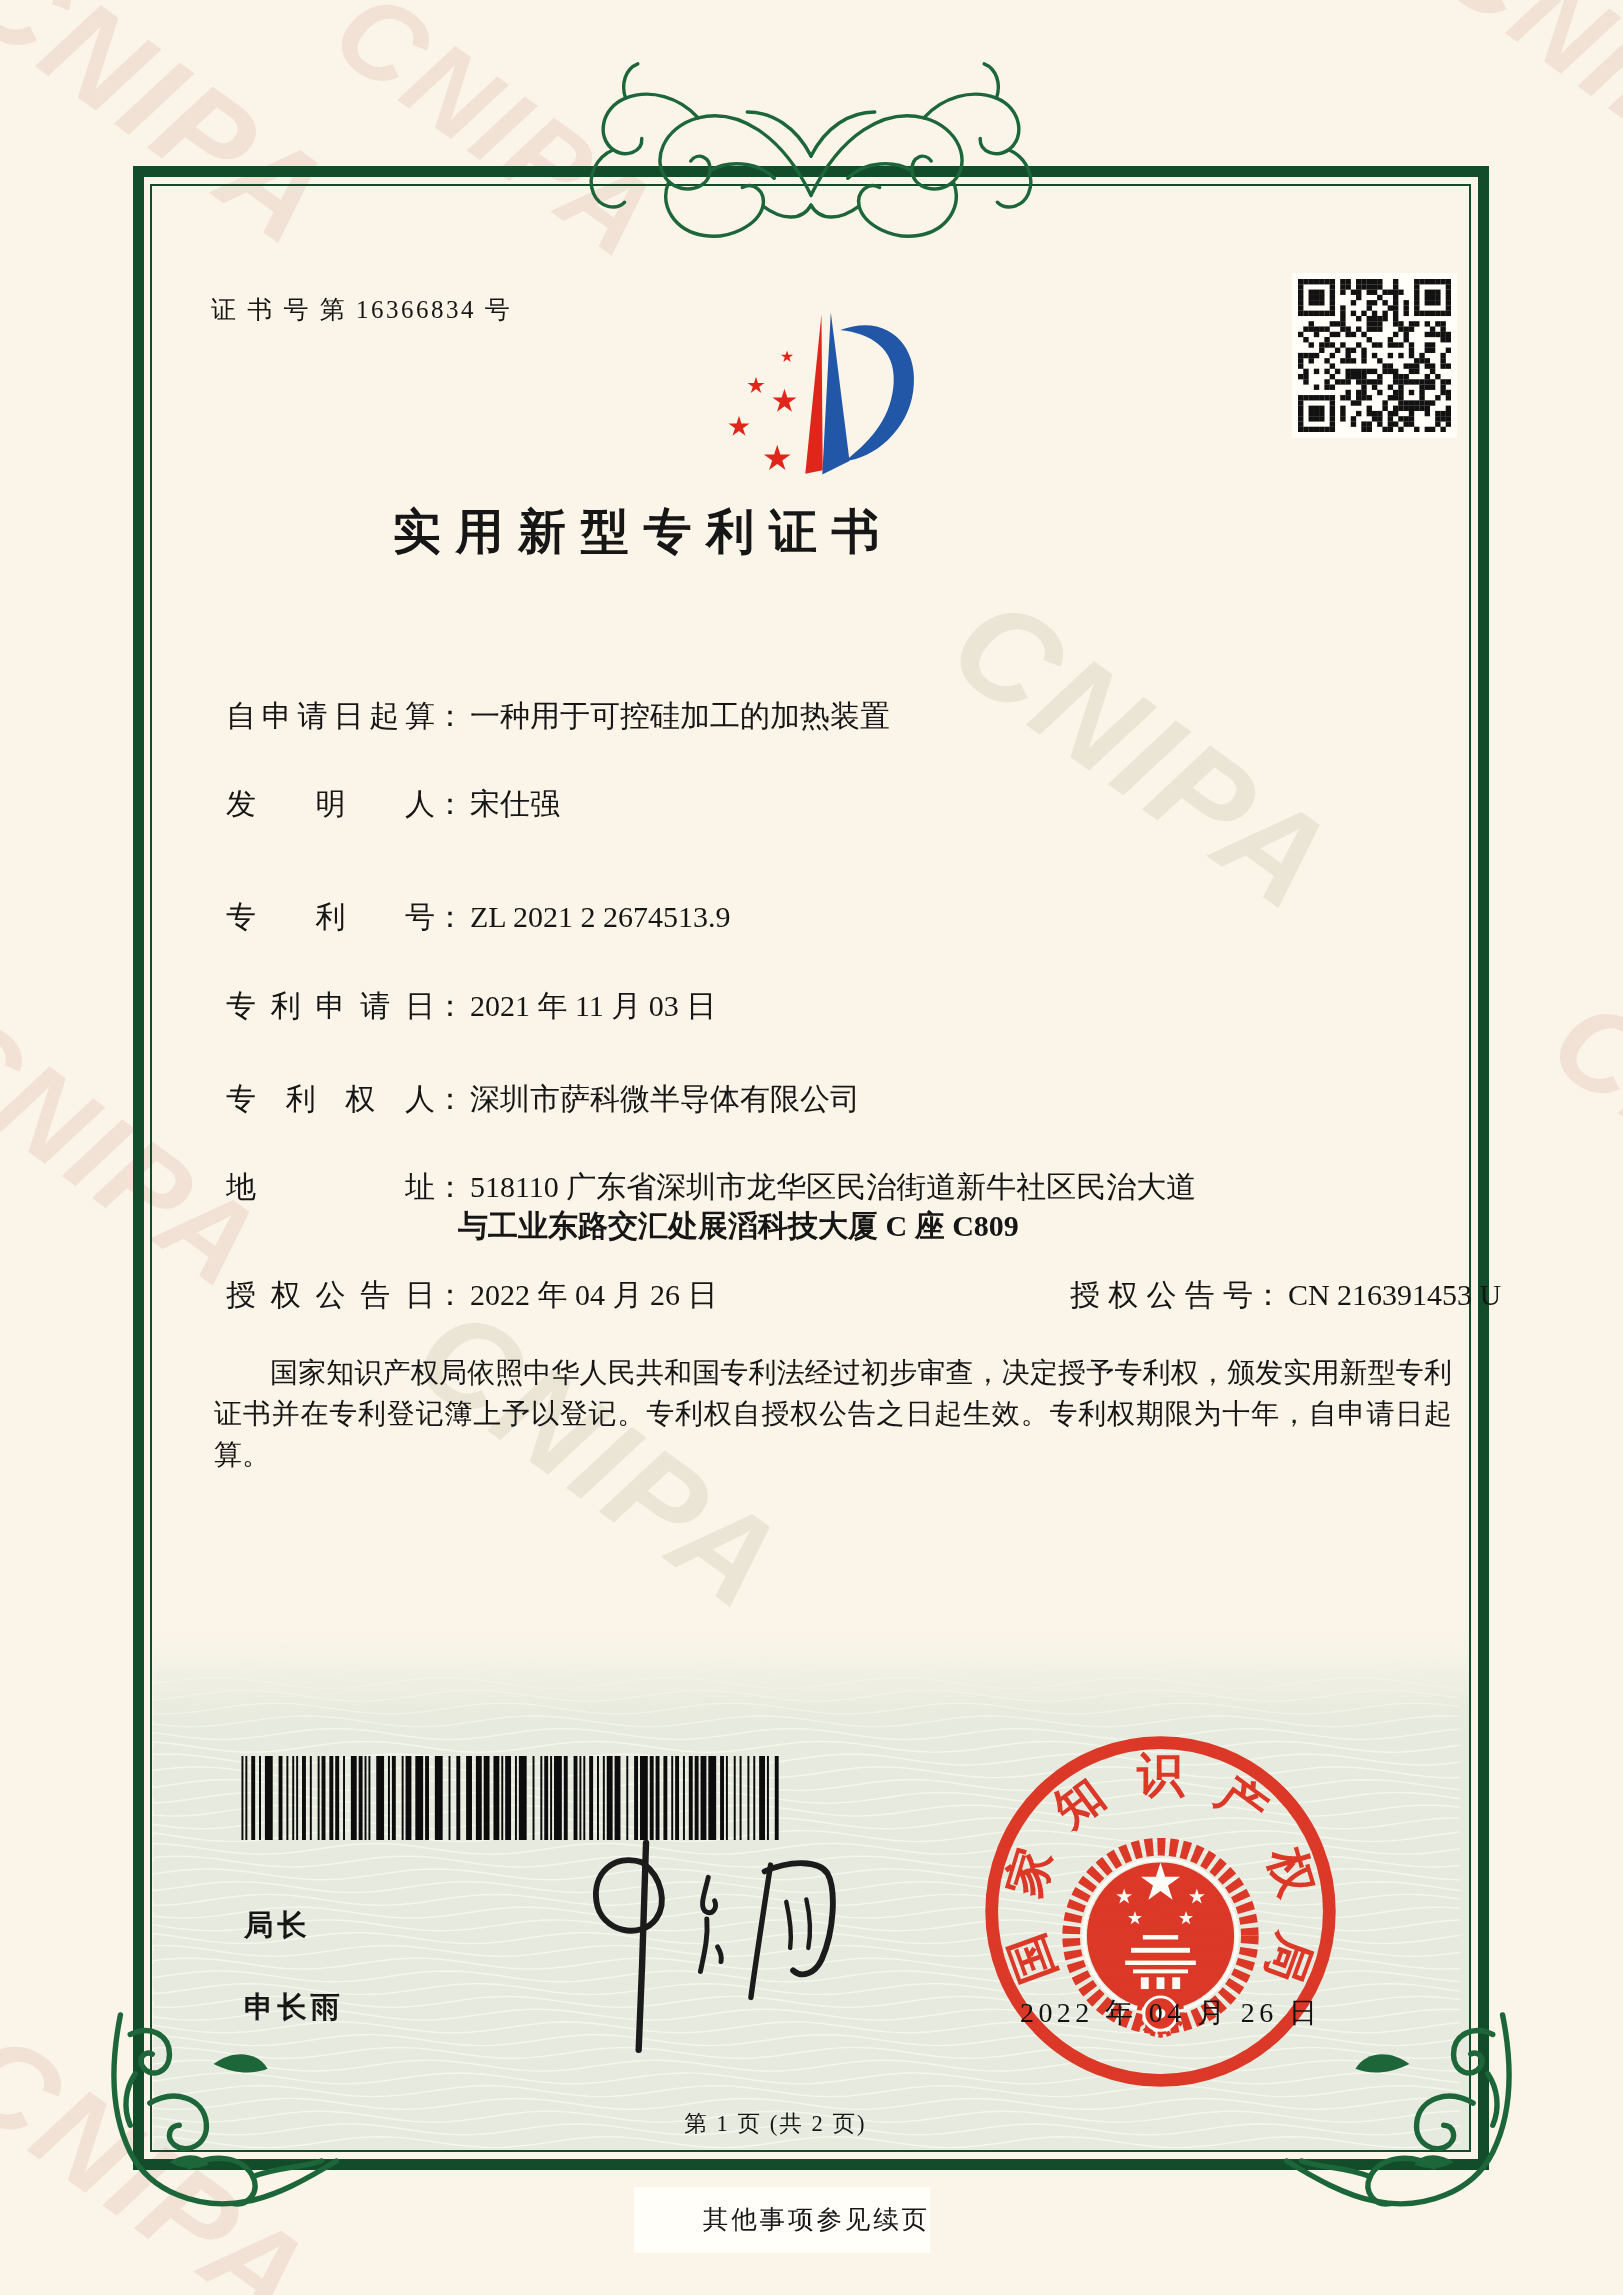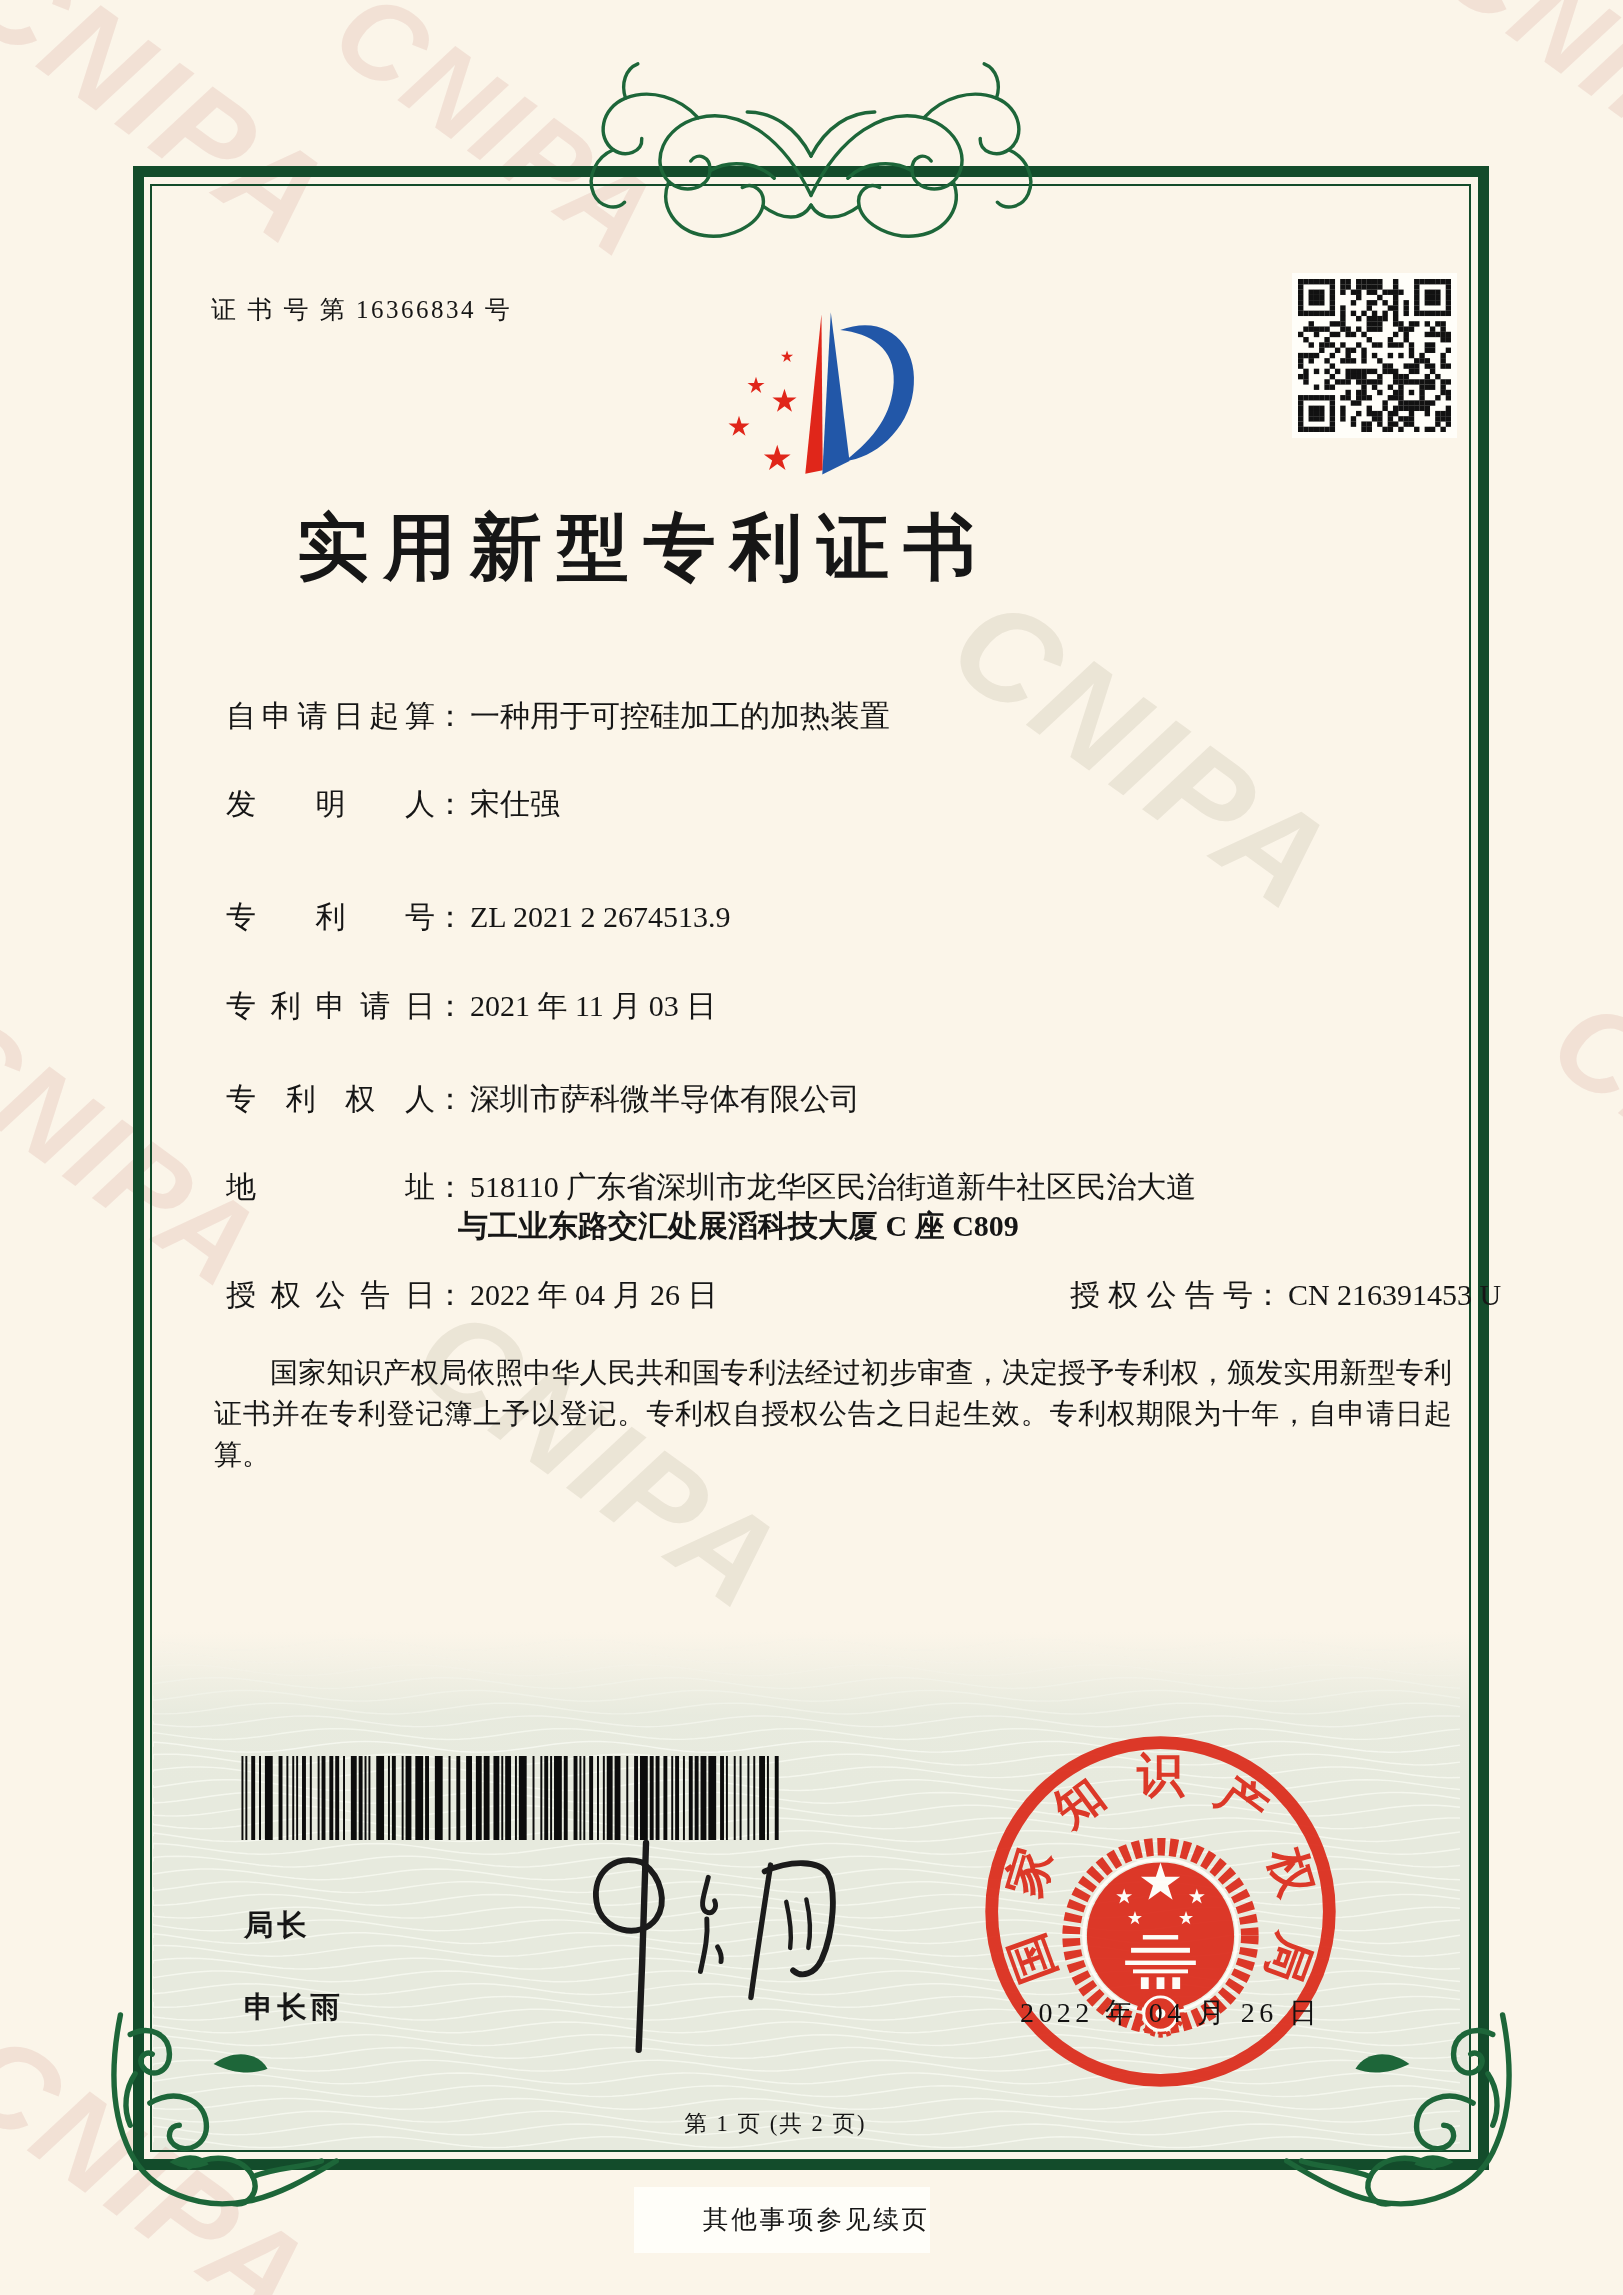--- a/index.html
+++ b/index.html
@@ -38,21 +38,21 @@
     position:absolute;left:211px;top:293px;font-size:25px;letter-spacing:2.5px;z-index:5;text-align:right;
   }
   .logo{position:absolute;left:705px;top:270px;z-index:5;}
   .qr-box{
     position:absolute;left:1292px;top:273px;width:165px;height:165px;background:#fffef9;z-index:5;
   }
   .qr-box svg{position:absolute;left:5.9px;top:5.9px;}
   
   .doc-title{
     position:absolute;left:0;top:500px;width:1287px;text-align:center;z-index:5;
-    font-size:72px;font-weight:700;letter-spacing:14.7px;
+    font-size:48px;font-weight:700;letter-spacing:14.7px;
   }
   
   .field{position:absolute;left:226px;font-size:30px;white-space:nowrap;z-index:5;}
   .lbl{display:inline-block;width:209px;text-align:justify;text-align-last:justify;vertical-align:baseline;}
   .lbl-sm{display:inline-block;width:183px;text-align:justify;text-align-last:justify;vertical-align:baseline;}
   .val{margin-left:4.9px;}
   .addr2{position:absolute;left:458px;top:1206px;font-size:30px;z-index:5;white-space:nowrap;font-weight:bold;}
   .grant-no{position:absolute;left:844px;top:0;font-size:30px;white-space:nowrap;}
   
   .body-text{

